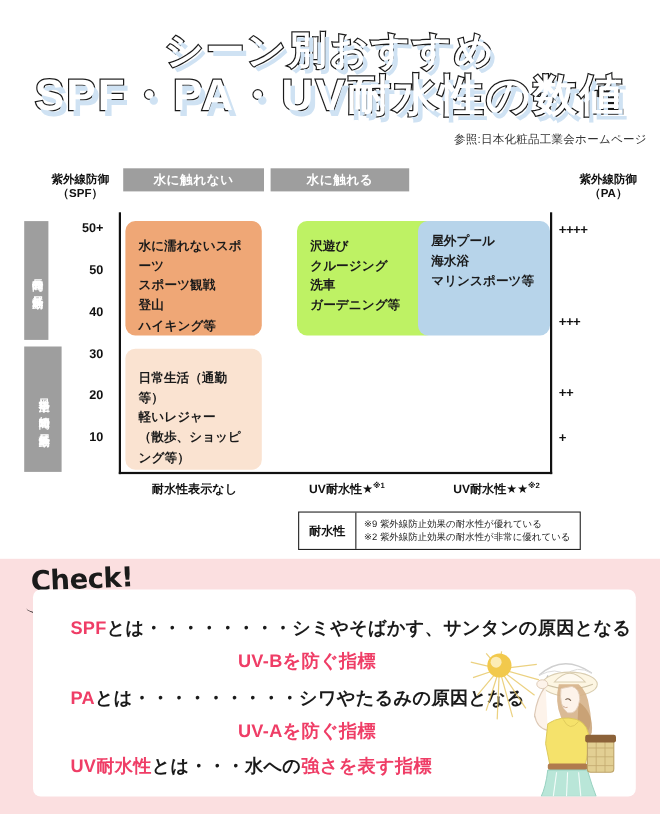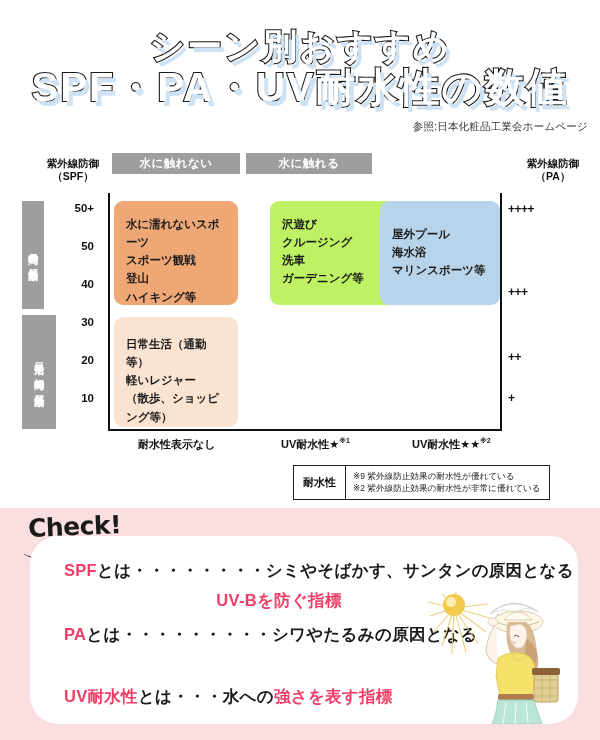--- a/index.html
+++ b/index.html
@@ -136,41 +136,41 @@
     border-radius: 9px;
     box-sizing: border-box;
     padding: 14px 12px 10px 12px;
     font-size: 11.5px;
     font-weight: bold;
     color: #1a1a1a;
     line-height: 1.58;
   }
   #scene-card-0 { left: 114px; top: 56px;  width: 124px; height: 104px; background: #efa776; }
   #scene-card-1 { left: 246px; top: 56px;  width: 126px; height: 104px; background: #bef264; margin-left: 24px; }
-  #scene-card-2 { left: 380px; top: 56px;  width: 120px; height: 104px; background: #b7d4ea; padding-top: 24px; }
+  #scene-card-2 { left: 380px; top: 56px;  width: 120px; height: 104px; background: #b7d4ea; padding-top: 10px; }
   #scene-card-3 { left: 114px; top: 172px; width: 124px; height: 110px; background: #fae3d1; padding-top: 18px; }
 
   
   .x-label {
     position: absolute;
     top: 292px;
     font-size: 11px;
     font-weight: bold;
     color: #111111;
     white-space: nowrap;
   }
   #x-label-0 { left: 138px; }
   #x-label-1 { left: 281px; }
   #x-label-2 { left: 412px; }
   .x-label sup { font-size: 7px; vertical-align: super; }
 
   
   #footnote-box {
     position: absolute;
-    left: 293px;
+    left: 271px;
     top: 320px;
     display: flex;
     align-items: stretch;
     border: 1.4px solid #222222;
   }
   #footnote-key {
     padding: 5px 9px;
     font-size: 11px;
     font-weight: bold;
     color: #111111;
@@ -210,21 +210,21 @@
     left: 24px; top: 36px;
     width: 108px; height: 16px;
     border-bottom: 2.2px solid #1a1a1a;
     border-radius: 0 0 50% 50%;
   }
   #check-panel {
     position: absolute;
     left: 30px; top: 28px;
     width: 548px; height: 188px;
     background: #ffffff;
-    border-radius: 28px;
+    border-radius: 7px;
     overflow: hidden;
   }
   .check-row {
     position: absolute;
     left: 34px;
     width: 480px;
     font-size: 16.5px;
     font-weight: bold;
     color: #1a1a1a;
     white-space: nowrap;
@@ -343,20 +343,21 @@
   <div id="check-panel">
 
     <div class="check-row" id="check-row-0">
       <span class="accent">SPF</span><span>とは・・・・・・・・</span><span>シミやそばかす、サンタンの原因となる</span>
     </div>
     <div class="check-sub" id="check-sub-0">UV-Bを防ぐ指標</div>
 
     <div class="check-row" id="check-row-1">
       <span class="accent">PA</span><span>とは・・・・・・・・・</span><span>シワやたるみの原因となる</span>
     </div>
+    <div class="check-sub" id="check-sub-1">UV-Aを防ぐ指標</div>
 
     <div class="check-row" id="check-row-2">
       <span class="accent">UV耐水性</span><span>とは・・・</span><span>水への</span><span class="accent">強さを表す指標</span>
     </div>
 
     <svg id="illustration" viewBox="0 0 146 132">
 
       <g stroke="#e8c96a" stroke-width="1.1" opacity="0.85">
         <line x1="28" y1="16" x2="2" y2="10"></line>
         <line x1="28" y1="16" x2="4" y2="24"></line>

